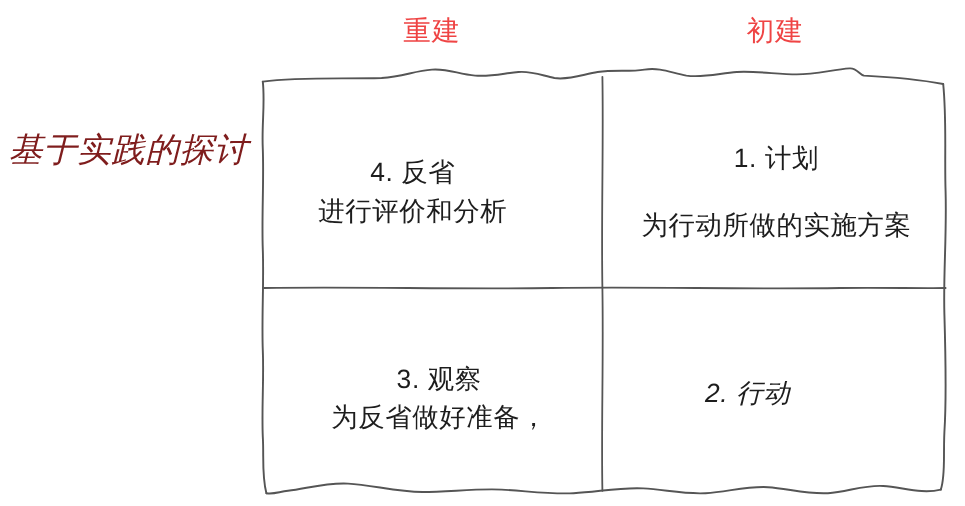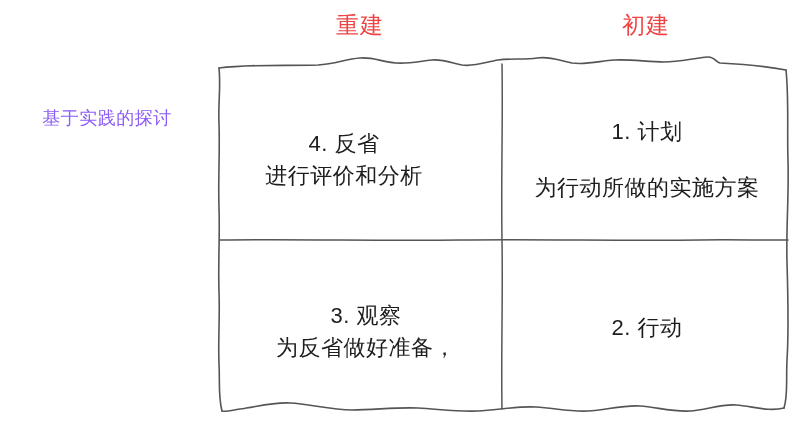--- a/index.html
+++ b/index.html
@@ -48,24 +48,25 @@
   }
   #col-header-0 { left: 218px; width: 284px; }
   #col-header-1 { left: 502px; width: 288px; }
 
   
   .row-label {
     position: absolute;
     left: 4px;
     width: 206px;
     text-align: center;
-    font-size: 18px;
+    font-size: 28px;
     letter-spacing: 0.5px;
-    color: #8b5cf6;
+    color: #7f1d1d;
     white-space: nowrap;
+    font-style: italic;
   }
   #row-label-0 { top: 106px; }
   #row-label-1 { top: 291px; }
 
   
   .cell {
     position: absolute;
     display: flex;
     flex-direction: column;
     align-items: center;
@@ -82,21 +83,21 @@
   .cell-desc-line {
     font-size: 22px;
     line-height: 1.45;
     letter-spacing: 0.5px;
     white-space: nowrap;
   }
 
   #cell-q4 { left: 204px; top: 70px; width: 280px; height: 168px; }
   #cell-q1 { left: 504px; top: 70px; width: 286px; height: 168px; }
   #cell-q3 { left: 220px; top: 242px; width: 292px; height: 164px; }
-  #cell-q2 { left: 504px; top: 242px; width: 286px; height: 164px; }
+  #cell-q2 { left: 480px; top: 242px; width: 286px; height: 164px; font-style: italic; }
 
   
   #cell-q4 .cell-stack { transform: translateY(6px); }
   #cell-q1 .cell-stack { transform: translateY(6px); gap: 24px; }
   #cell-q3 .cell-stack { transform: translateY(8px); }
   #cell-q2 .cell-stack { transform: translateY(4px); }
 
   .cell-stack {
     display: flex;
     flex-direction: column;

